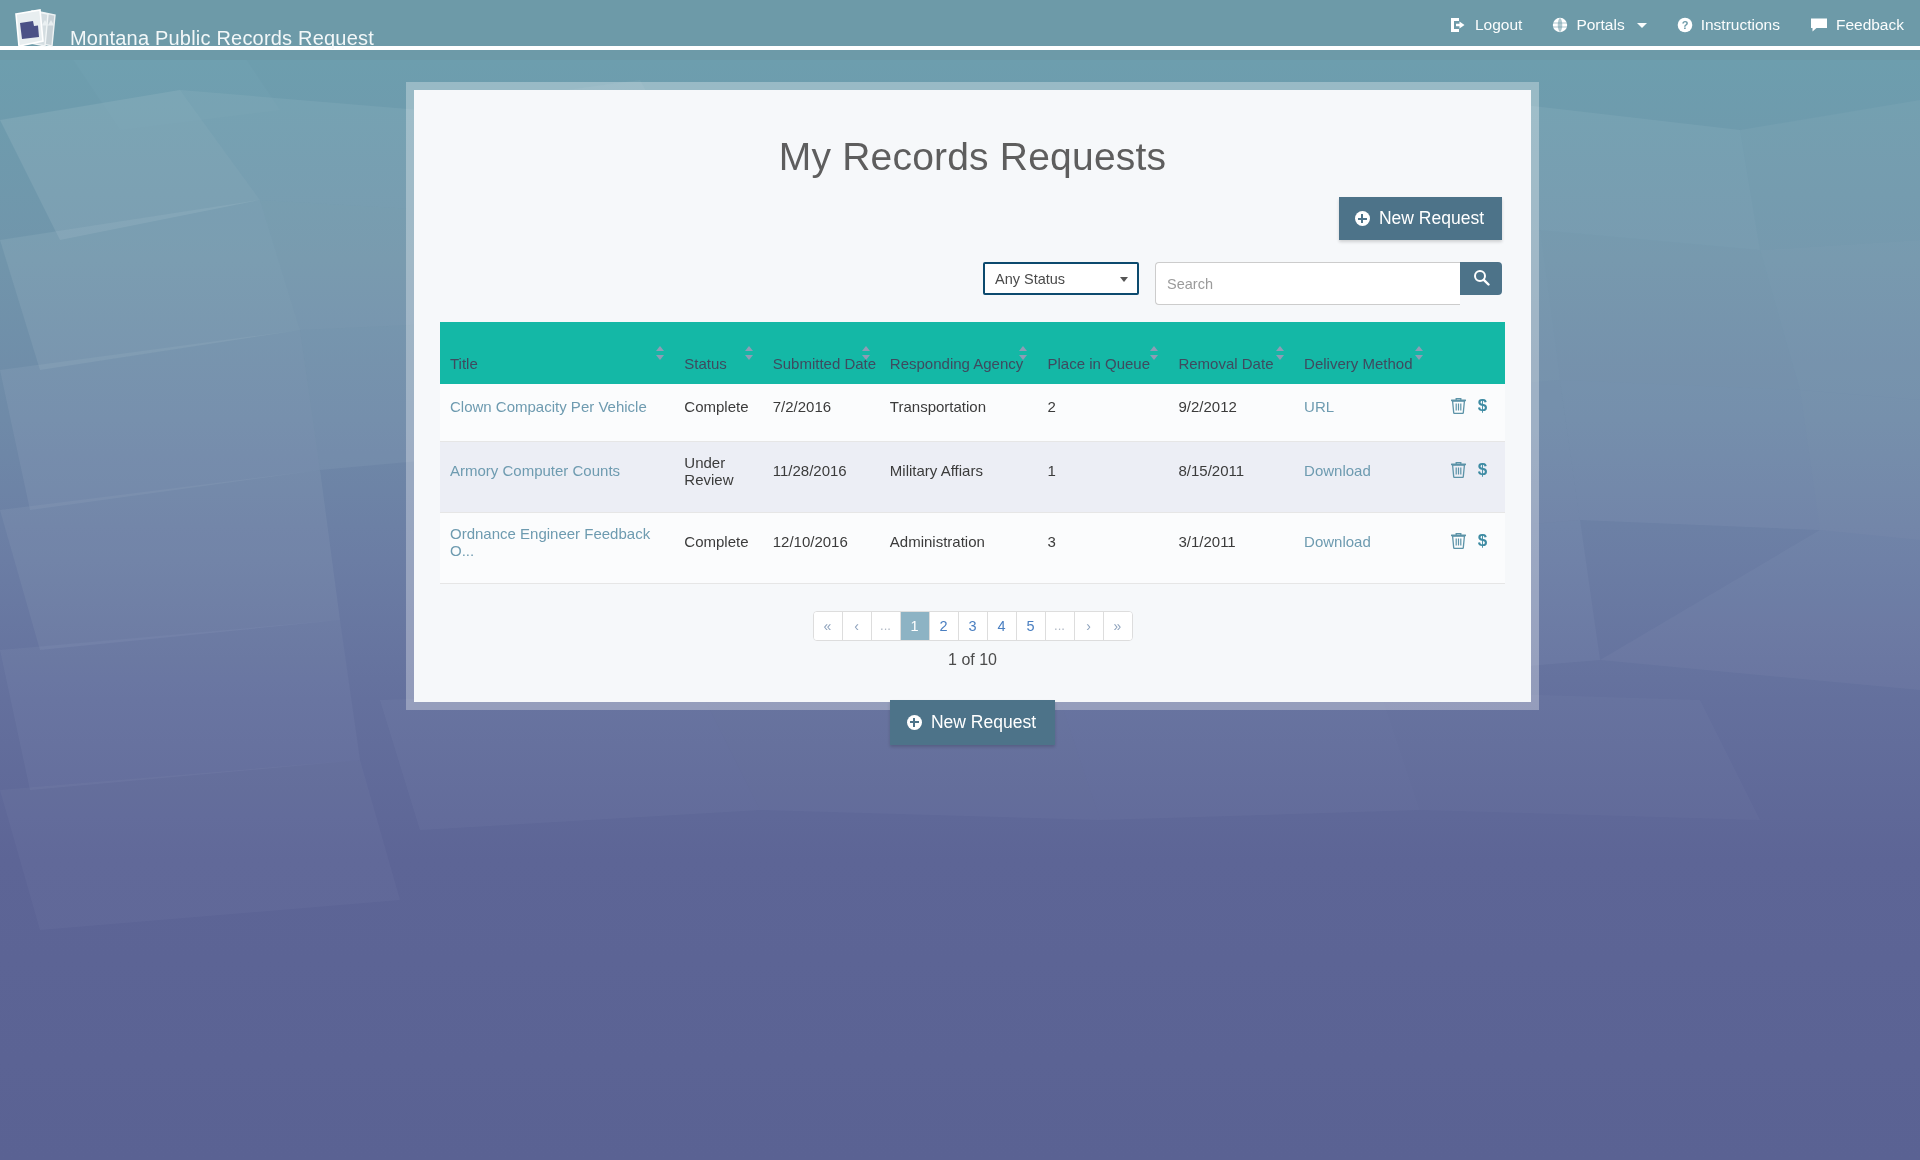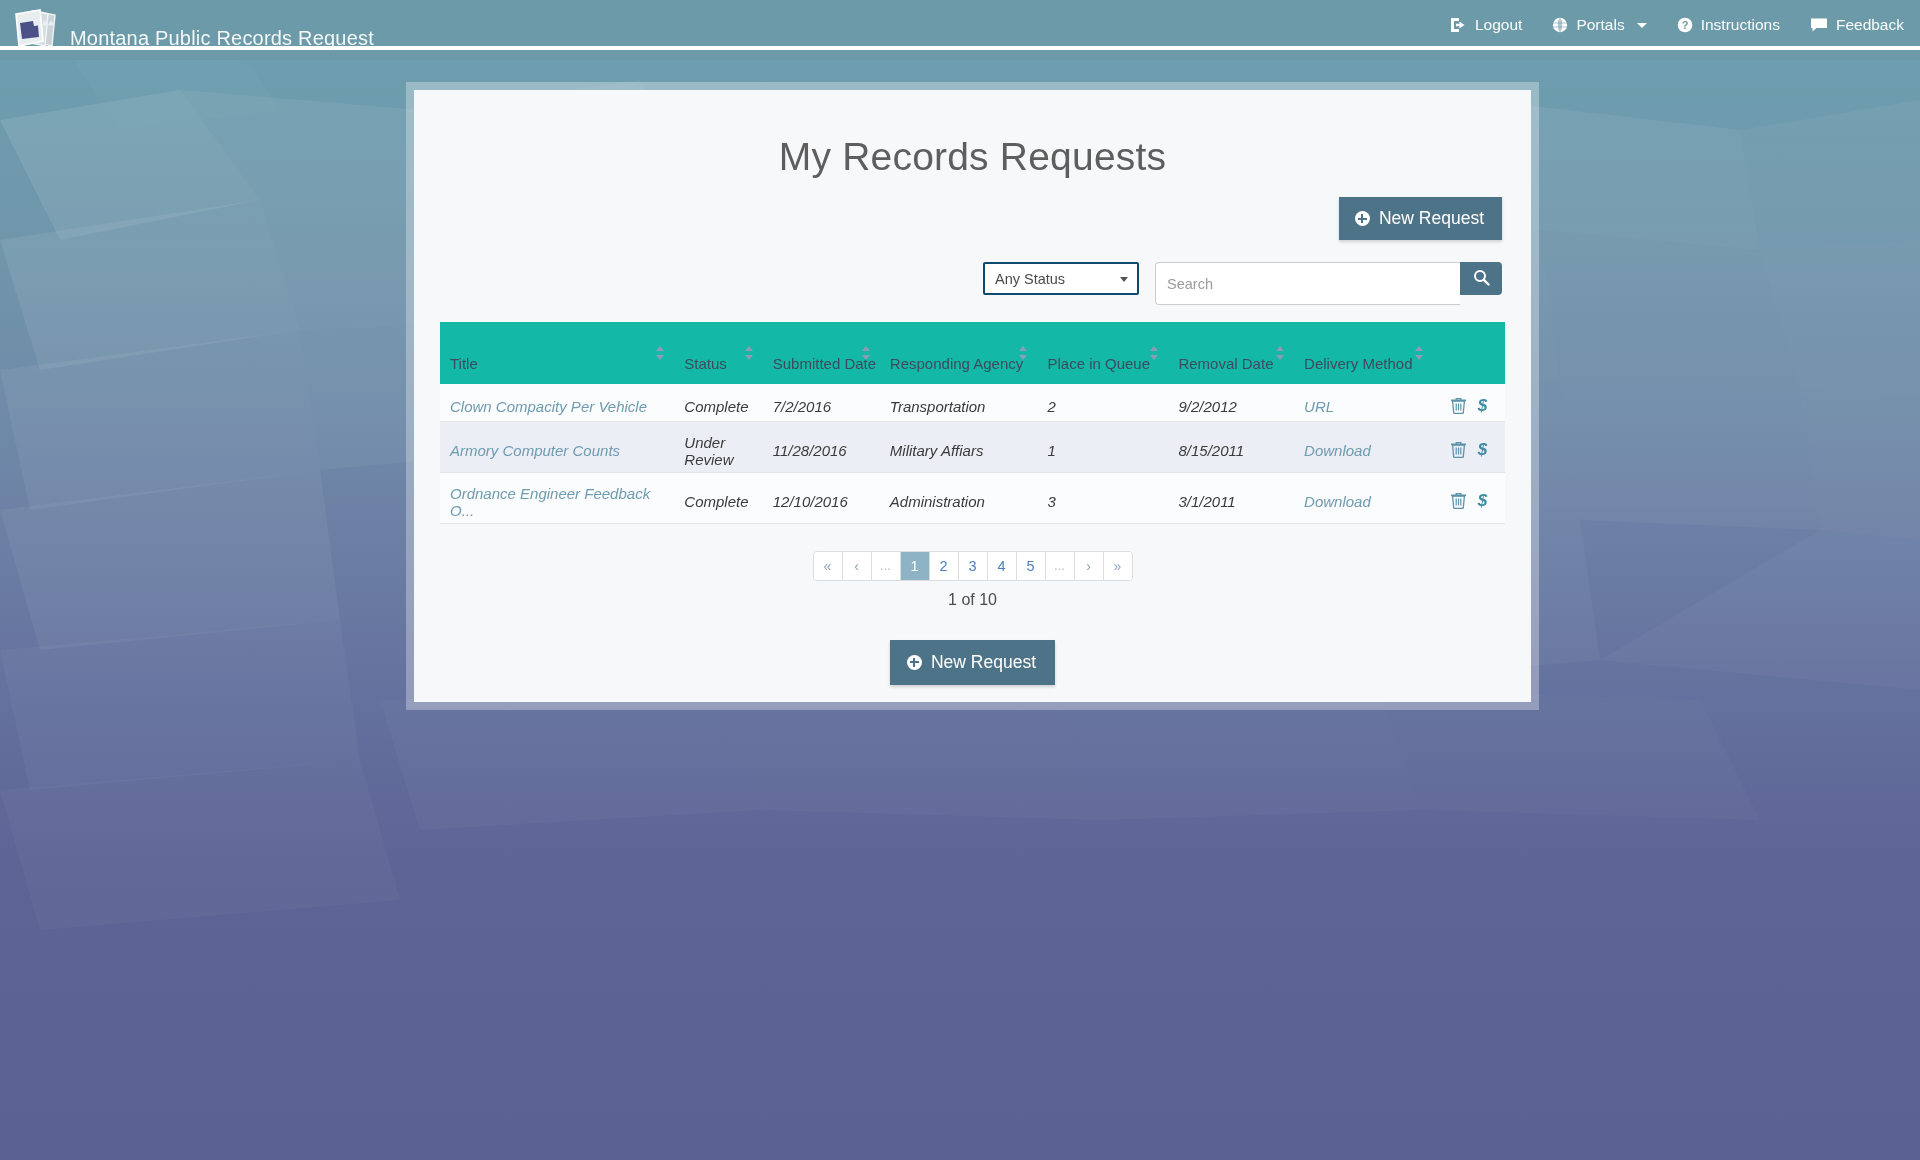--- a/index.html
+++ b/index.html
@@ -165,25 +165,24 @@
     position: relative;
     height: 62px;
     cursor: pointer;
   }
   .sorticon {
     position: absolute; right: 9px; top: 50%; transform: translateY(-50%);
     width: 10px; height: 16px;
   }
   #req-table tbody td {
     font-size: 15px; color: #3b3b3b;
-    padding: 12px 0 4px 10px;
+    padding: 12px 0 24px 10px;
     border-bottom: 1px solid #e6e6e6;
     vertical-align: middle;
     background: #fbfcfd;
-    font-style: italic;
   }
   #req-table tbody tr.alt td { background: #eceef5; }
   #req-table tbody tr:last-child td { border-bottom: 1px solid #e6e6e6; }
   a.cell-link {
     color: #6e9bb0; text-decoration: none; cursor: pointer; font-size: 15px;
   }
   td.actions { text-align: left; padding-left: 0; }
   .act-icons { display: inline-flex; gap: 10px; align-items: center; padding-left: 8px; }
   .icon-btn { cursor: pointer; display: inline-flex; }
 

